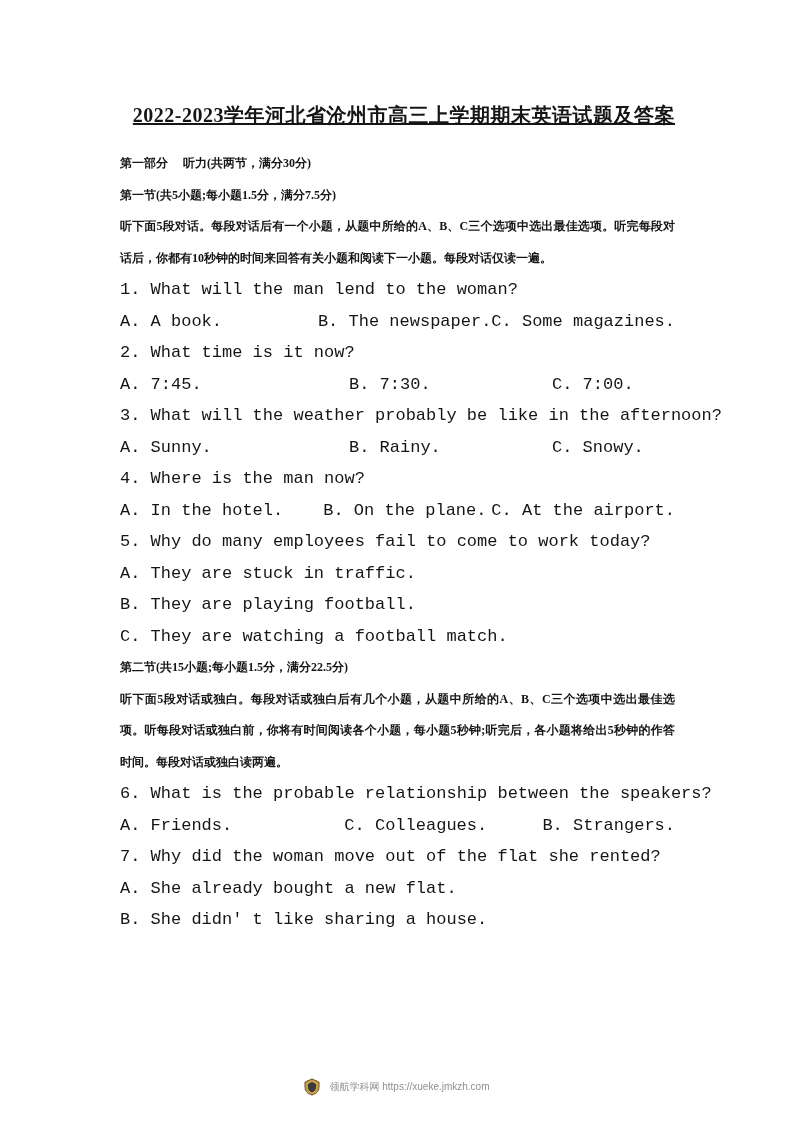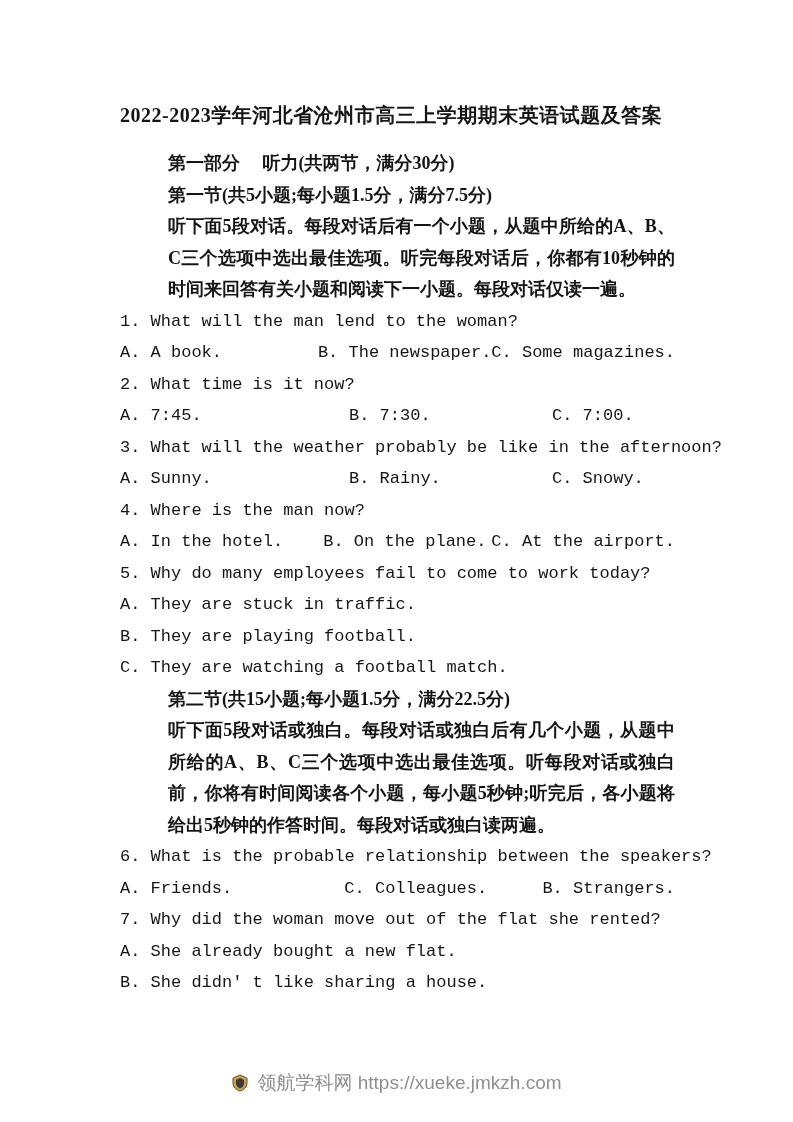--- a/index.html
+++ b/index.html
@@ -8,30 +8,30 @@
     position: relative;
     background: #ffffff;
     color: #151515;
     font-family: "Liberation Serif", "DejaVu Serif", serif;
     overflow: hidden;
   }
   .page { padding: 94px 118px 0 120px; }
   .title {
     font-size: 20px;
     font-weight: 700;
-    text-align: left;
+    text-align: right;
     line-height: 43px;
     margin-bottom: 11px;
     letter-spacing: 0.5px;
+    text-decoration: underline;
   }
   .cn {
-    font-size: 18px;
+    font-size: 12px;
     font-weight: 700;
     line-height: 31.5px;
-    margin-left: 48px;
   }
   .just { text-align: justify; }
   .en {
     font-family: "Liberation Mono", "DejaVu Sans Mono", monospace;
     font-size: 17px;
     font-weight: 400;
     line-height: 31.5px;
     white-space: pre;
   }
   .opts { display: flex; line-height: 31.5px; }
@@ -40,21 +40,21 @@
   .opt:nth-child(2) { width: 203px; margin-left: 40px; }
   .footer {
     position: absolute;
     left: 0; right: 0;
     bottom: 26px;
     display: flex;
     align-items: center;
     justify-content: center;
     gap: 8px;
     color: #8f8f8f;
-    font-size: 19px;
+    font-size: 10px;
     font-family: "Liberation Sans", "DejaVu Sans", sans-serif;
   }
   .logo {
     width: 18px; height: 18px;
     display: inline-flex;
     align-items: center;
     justify-content: center;
   }
 </style>
 </head>

